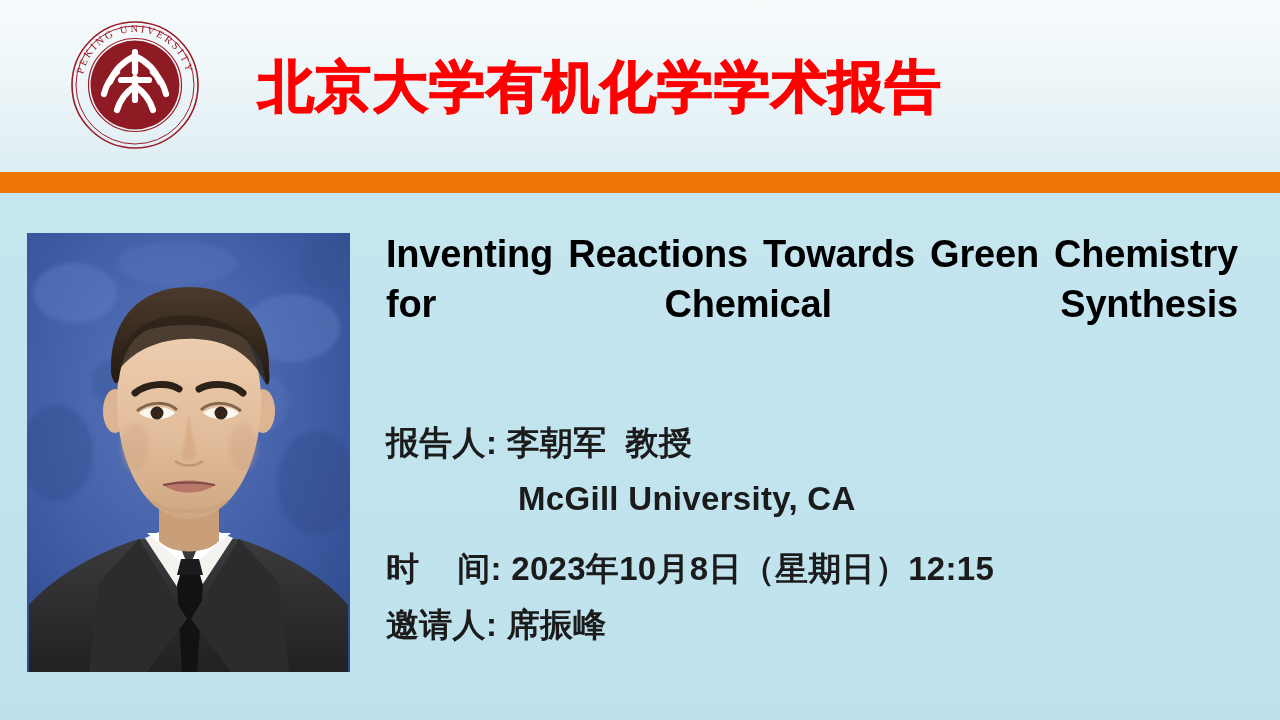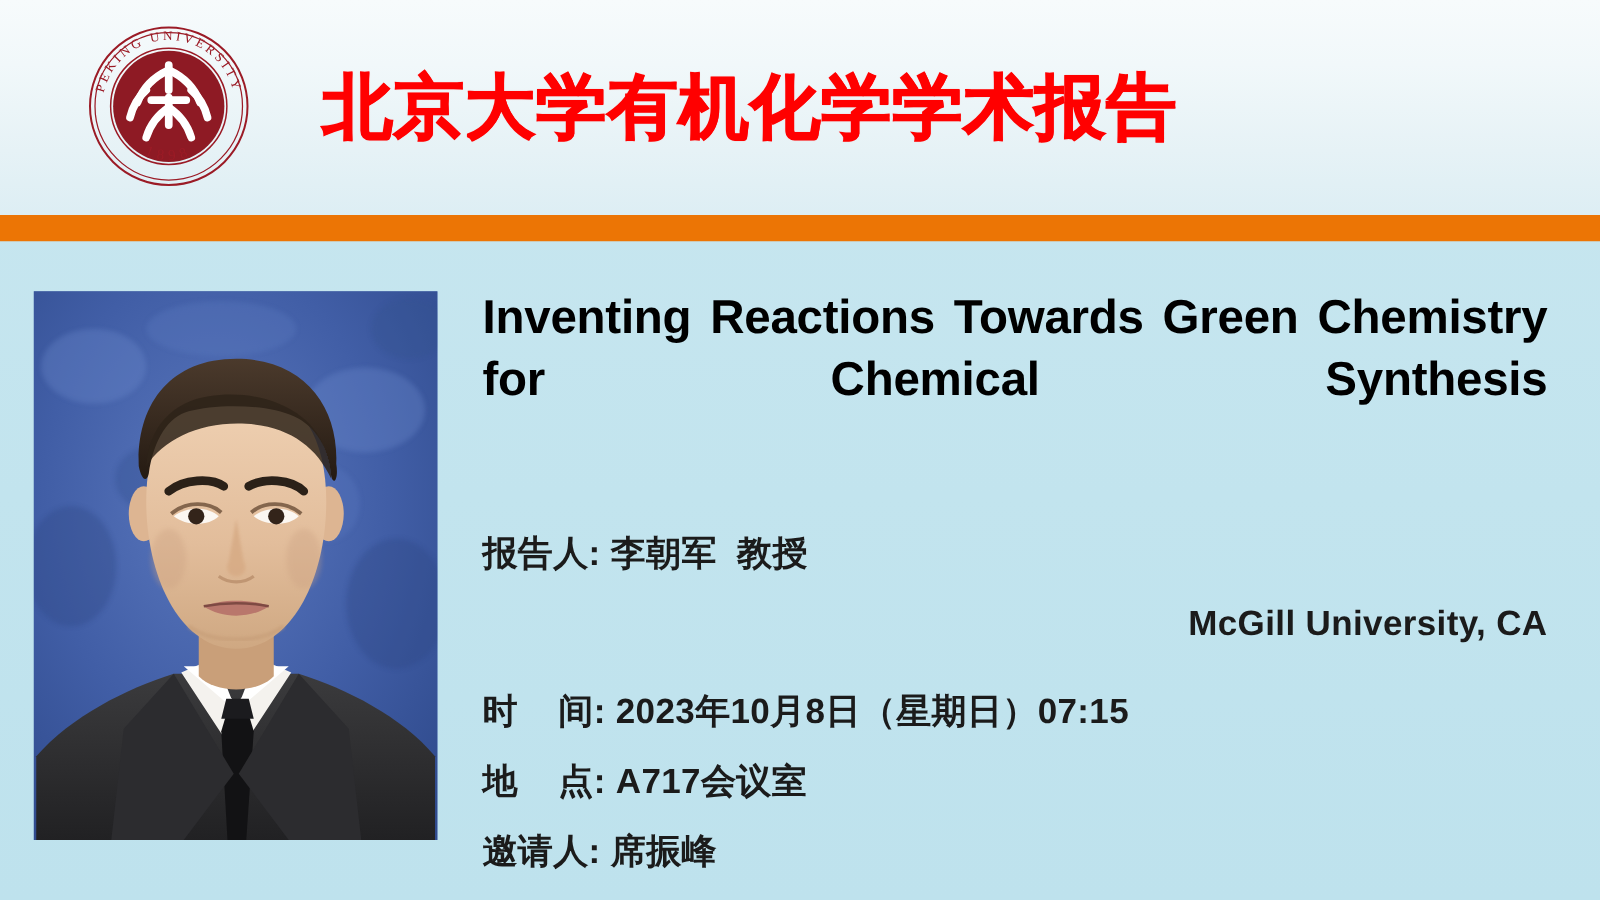--- a/index.html
+++ b/index.html
@@ -114,31 +114,31 @@
   .talk-title::after {
     content: "";
     display: inline-block;
     width: 100%;
     height: 0;
   }
 
   .meta-line {
     font-family: "Liberation Sans", "DejaVu Sans", sans-serif;
     font-weight: 700;
-    font-size: 28px;
+    font-size: 33px;
     line-height: 56px;
     color: #1b1b1b;
     white-space: pre;
     letter-spacing: 0.3px;
   }
   .meta-line.indented {
     padding-left: 132px;
   }
   .meta-speaker { margin-bottom: 0; }
-  .meta-affil { margin-bottom: 14px; text-align: right; }
+  .meta-affil { margin-bottom: 14px; }
 </style>
 </head>
 <body>
 
 <div id="slide">
 
   <div class="header">
 
     <div class="logo">
       <svg viewBox="0 0 138 138" xmlns="http://www.w3.org/2000/svg" aria-hidden="true">
@@ -273,20 +273,19 @@
     <div class="info">
 
       <div class="talk-title">
         <span>Inventing Reactions Towards Green Chemistry for Chemical Synthesis</span>
       </div>
 
       <div class="meta-line meta-speaker">报告人: 李朝军  教授</div>
 
       <div class="meta-line indented meta-affil">McGill University, CA</div>
 
-      <div class="meta-line">时    间: 2023年10月8日（星期日）07:15</div>
-
-      <div class="meta-line">地    点: A717会议室</div>
+      <div class="meta-line">时    间: 2023年10月8日（星期日）12:15</div>
+
 
       <div class="meta-line">邀请人: 席振峰</div>
     </div>
   </div>
 </div>
 
 </body></html>

